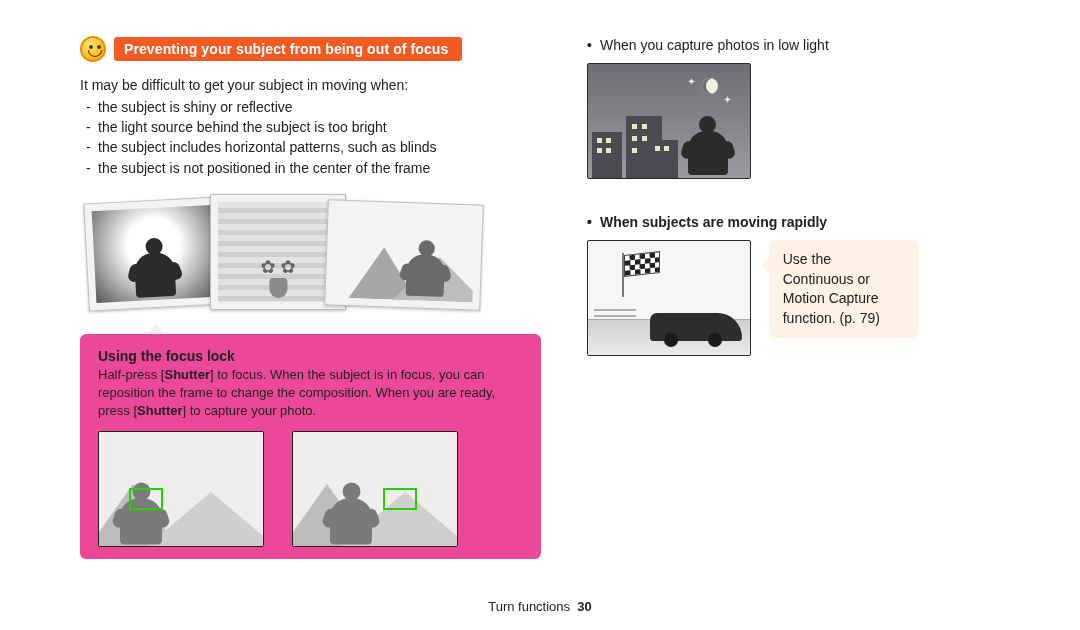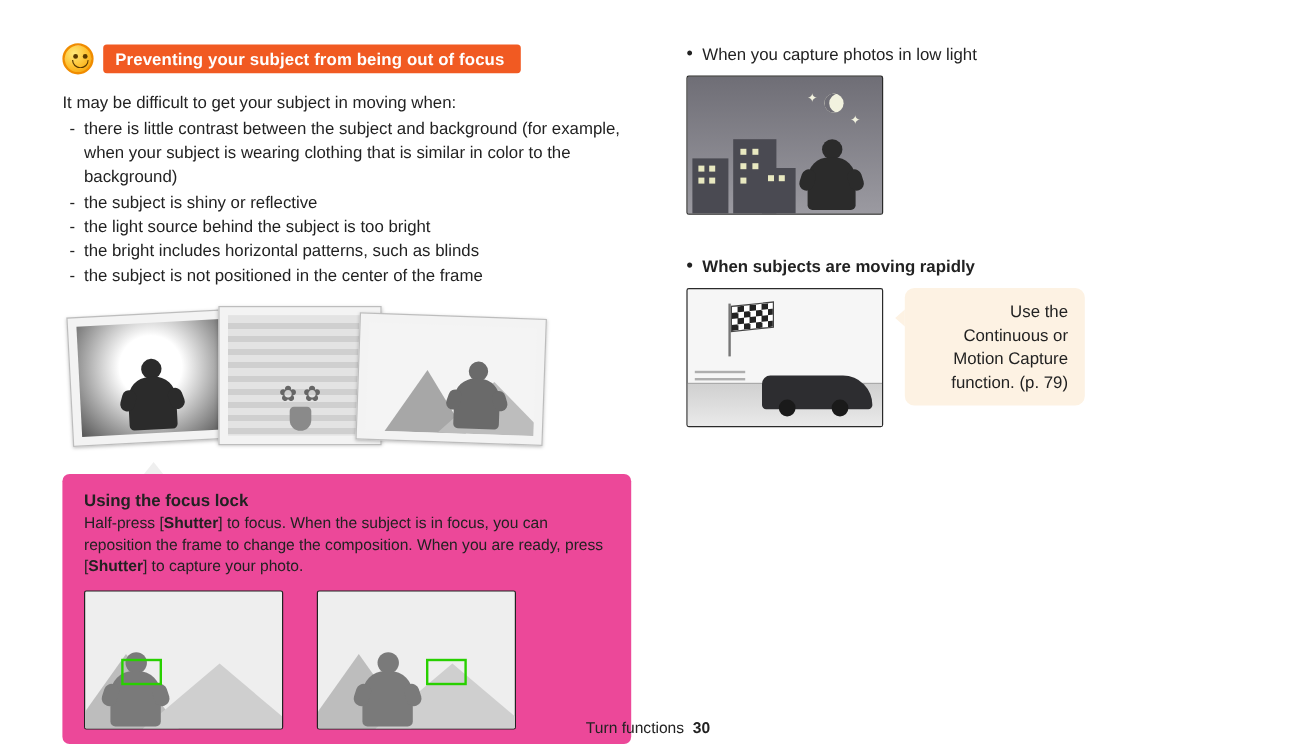--- a/index.html
+++ b/index.html
@@ -1,20 +1,20 @@
 <!DOCTYPE html>
 <html><head>
 <meta charset="utf-8">
 <style>
   * { box-sizing: border-box; margin: 0; padding: 0; }
   html, body { width: 1080px; height: 630px; background: #fff; font-family: "Myriad Pro", "Segoe UI", Arial, sans-serif; color: #222; }
   .page { position: relative; width: 1080px; height: 630px; padding: 36px 52px 0 52px; }
-  .columns { display: flex; gap: 46px; }
+  .columns { display: flex; gap: 46px; margin-left: 28px; }
   .col-left { width: 474px; }
-  .col-right { width: 454px; text-align: right; }
+  .col-right { width: 454px; }
 
   .section-header { display: flex; align-items: center; gap: 8px; margin-bottom: 14px; }
   .smiley-badge { width: 26px; height: 26px; border-radius: 50%; background: radial-gradient(circle at 35% 30%, #ffe97a 0%, #fdbf2d 55%, #f49a00 100%); border: 2px solid #f08c00; position: relative; flex: 0 0 26px; }
   .smiley-badge::before, .smiley-badge::after { content:""; position:absolute; background:#5a3a00; }
   .smiley-badge::before { width:4px; height:4px; border-radius:50%; top:7px; left:7px; box-shadow: 8px 0 0 #5a3a00; }
   .smiley-badge::after { width:12px; height:6px; border:1.5px solid #5a3a00; border-top:none; border-radius:0 0 12px 12px; top:12px; left:6px; background:transparent; }
   .section-title-bar { background:#f15a22; color:#fff; font-weight:600; font-size:14px; padding:4px 14px 4px 10px; border-radius:3px; letter-spacing:0.1px; }
 
   .intro { font-size: 14px; line-height: 1.35; margin-bottom: 2px; }
   .dash-list { list-style: none; padding: 0 0 0 6px; font-size: 14px; line-height: 1.45; }
@@ -110,24 +110,23 @@
   <div class="columns">
 
     <div class="col-left">
       <div class="section-header">
         <div class="smiley-badge"></div>
         <div class="section-title-bar">Preventing your subject from being out of focus</div>
       </div>
 
       <p class="intro">It may be difficult to get your subject in moving when:</p>
       <ul class="dash-list">
-        <li>there is little contrast between the subject and background (for example, when your subject is wearing clothing that is similar in color to the background)</li>
         <li>the subject is shiny or reflective</li>
         <li>the light source behind the subject is too bright</li>
-        <li>the bright includes horizontal patterns, such as blinds</li>
+        <li>the subject includes horizontal patterns, such as blinds</li>
         <li>the subject is not positioned in the center of the frame</li>
       </ul>
 
       <div class="illus-row-photos">
         <div class="photo-frame ph1">
           <div class="inner">
             <div class="sil">
                 <div class="head"></div>
                 <div class="body"></div>
               </div>

